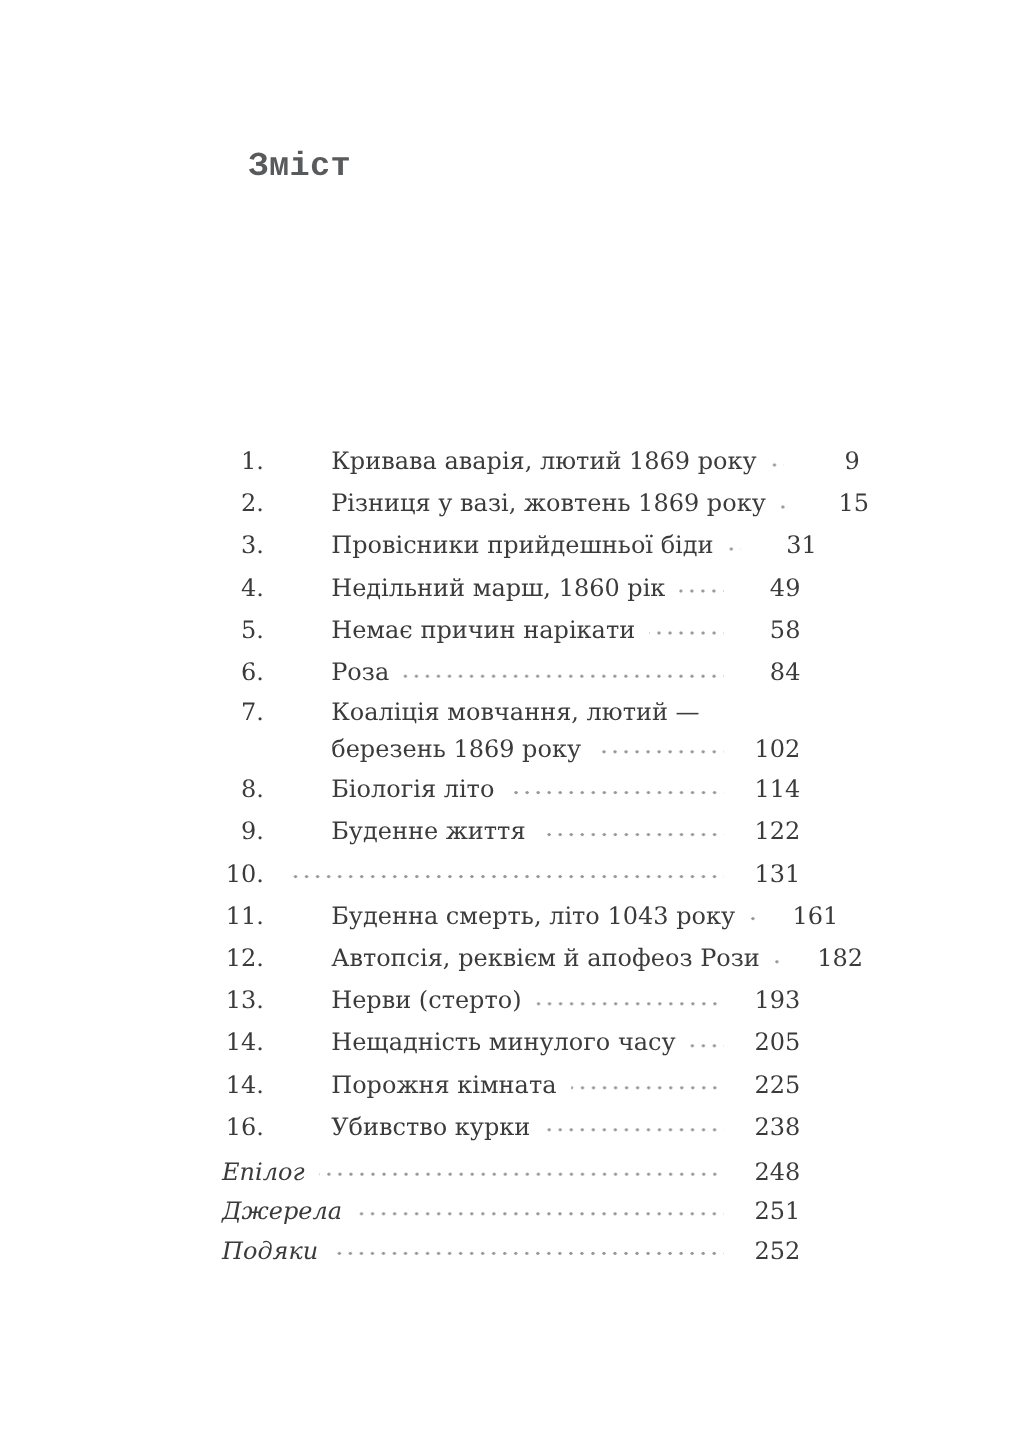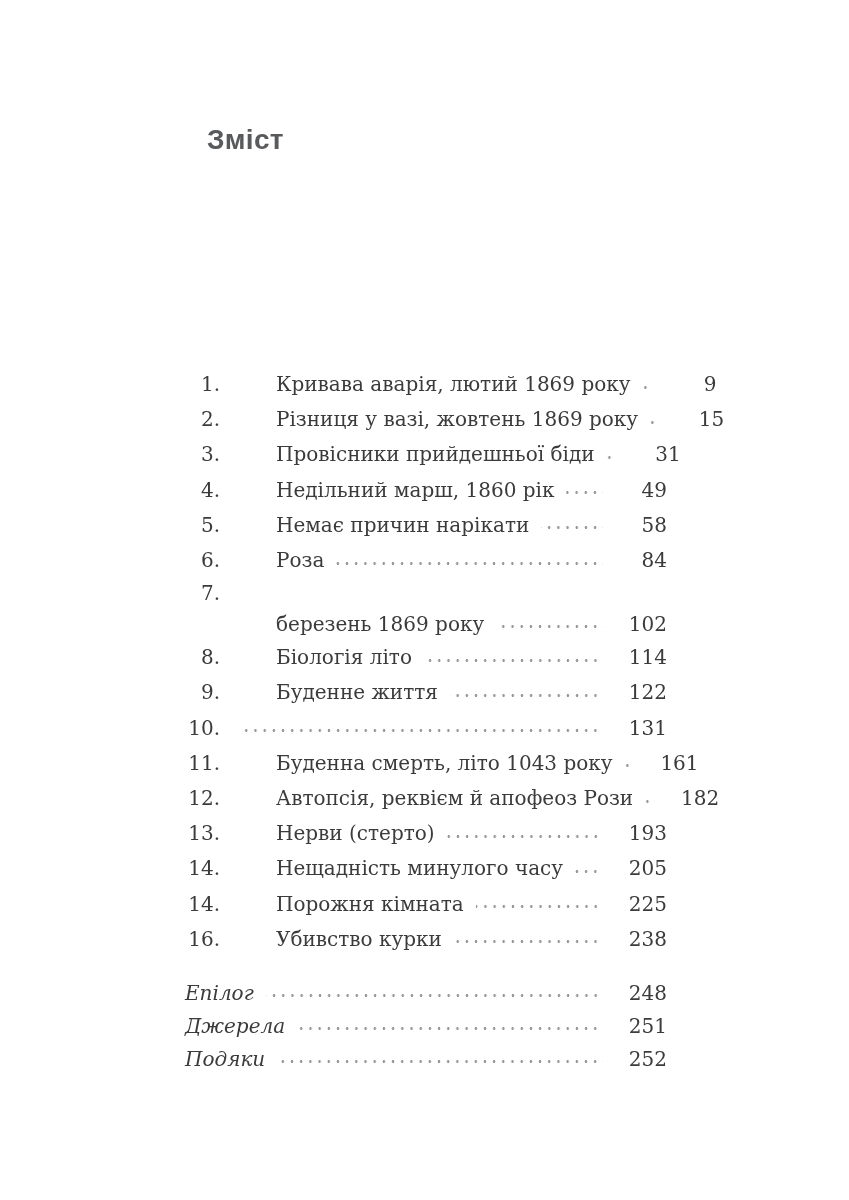--- a/index.html
+++ b/index.html
@@ -13,21 +13,21 @@
     height: 1200px;
     background: #ffffff;
     overflow: hidden;
     font-family: "DejaVu Serif", "Liberation Serif", serif;
     color: #3b3b3b;
   }
   .page-title {
     position: absolute;
     left: 207px;
     top: 107px;
-    font-family: Liberation Sans, sans-serif;
+    font-family: Liberation Mono, monospace;
     font-weight: 700;
     font-size: 28px;
     line-height: 28px;
     color: #595a5c;
     letter-spacing: 0.3px;
   }
   .toc {
     position: absolute;
     left: 183px;
     top: 367px;
@@ -58,21 +58,21 @@
     background-image: radial-gradient(circle, #979797 1.15px, rgba(0,0,0,0) 1.5px);
     background-size: 9.2px 9.2px;
     background-repeat: repeat-x;
     background-position: right 3px top 60%;
   }
   .pg {
     flex: 0 0 64px;
     text-align: right;
   }
   .back-matter {
-    margin-top: 20px;
+    margin-top: 3px;
     margin-left: 2px;
   }
   .back-matter .row {
     line-height: 33px;
   }
   .bm-label {
     flex: 0 0 auto;
     font-style: italic;
   }
 </style>
@@ -122,20 +122,21 @@
 
   <div class="row">
     <span class="num">6.</span>
     <span class="chap">Роза</span>
     <span class="leader"></span>
     <span class="pg">84</span>
   </div>
 
   <div class="row tight">
     <span class="num">7.</span>
+    <span class="chap">Коаліція мовчання, лютий —</span>
   </div>
 
   <div class="row tight">
     <span class="num"></span>
     <span class="chap">березень 1869 року</span>
     <span class="leader"></span>
     <span class="pg">102</span>
   </div>
 
   <div class="row">

